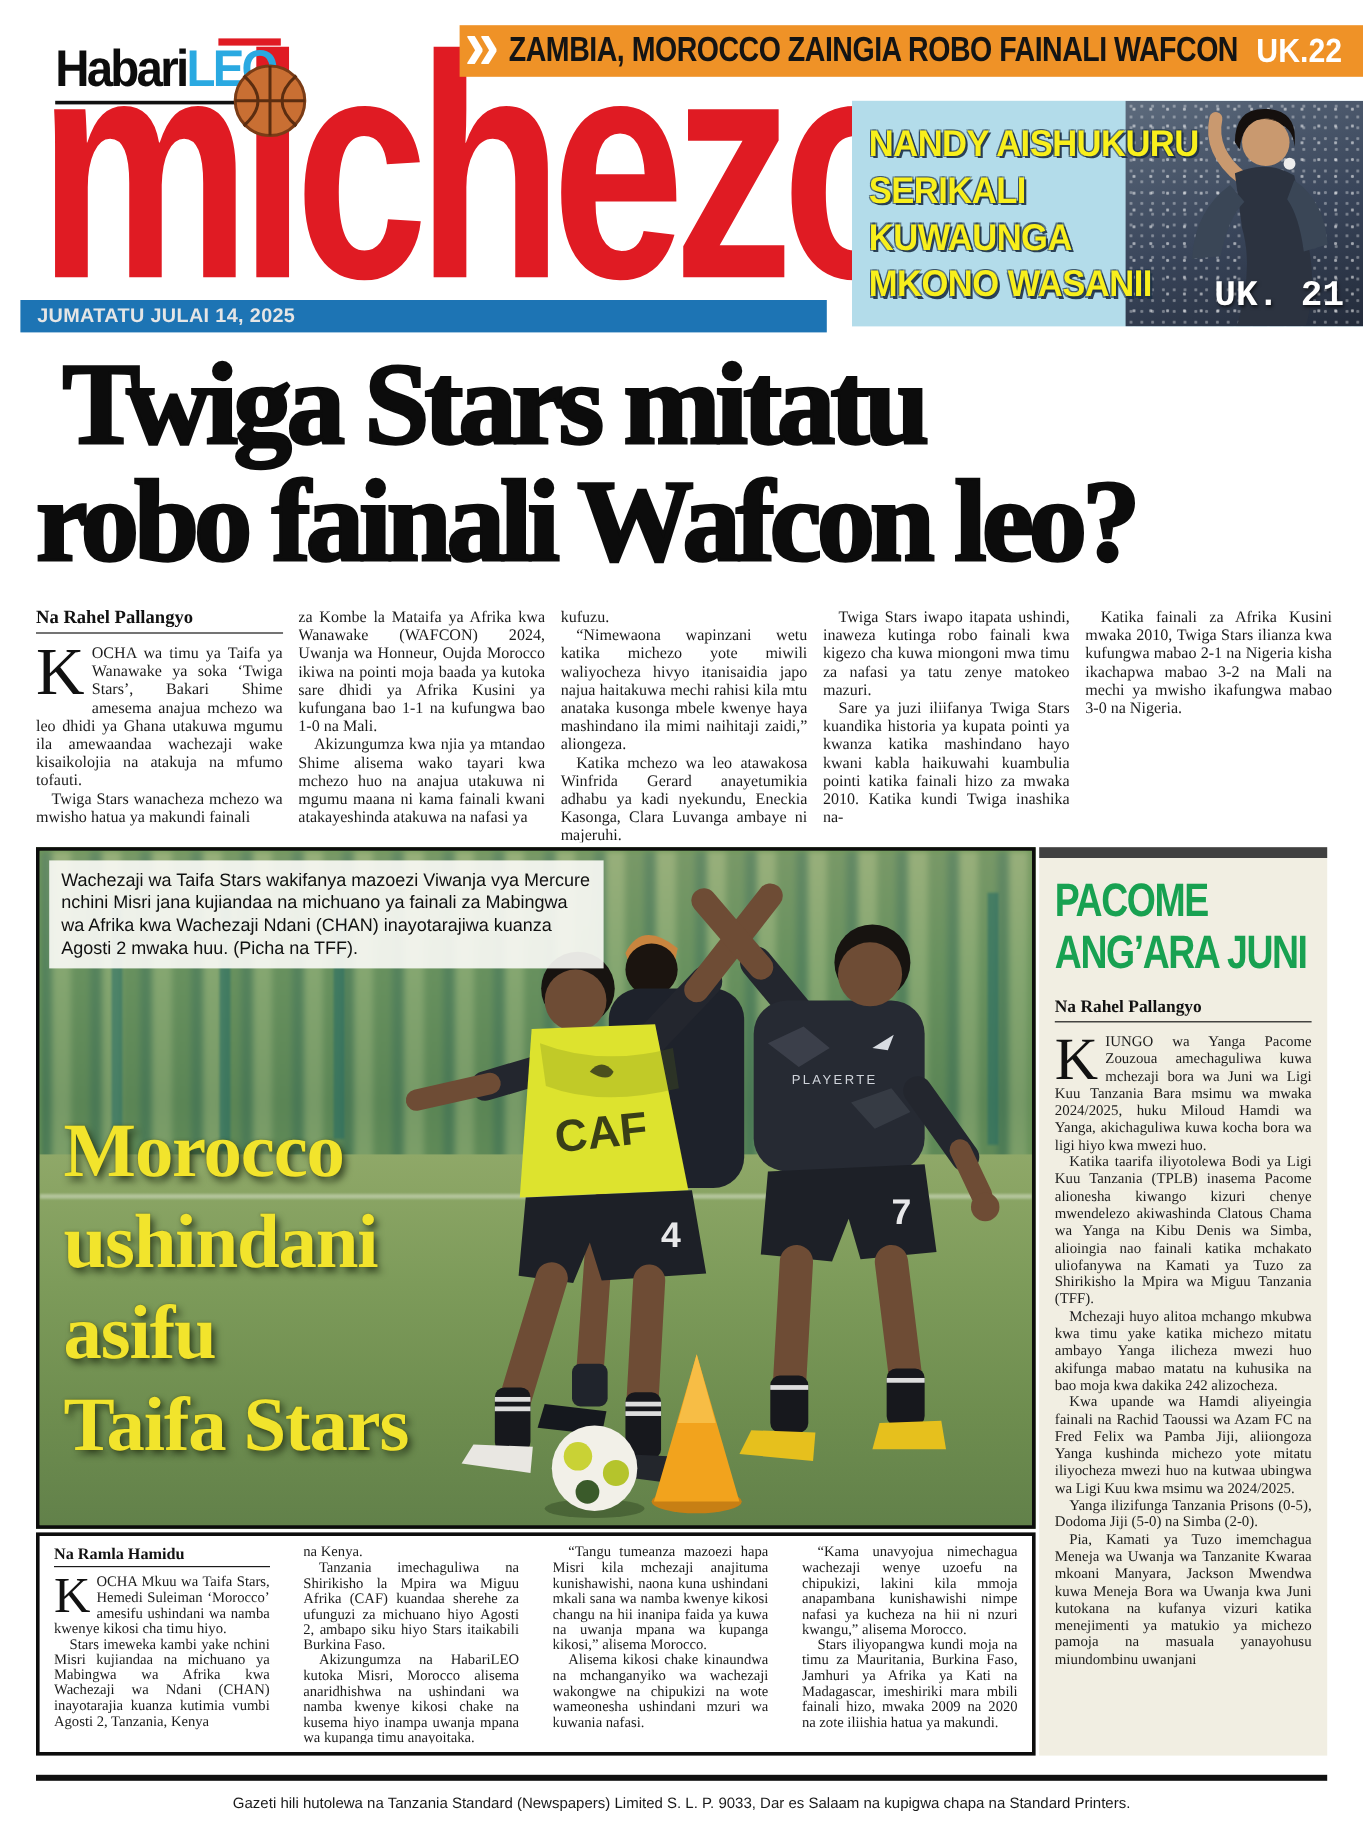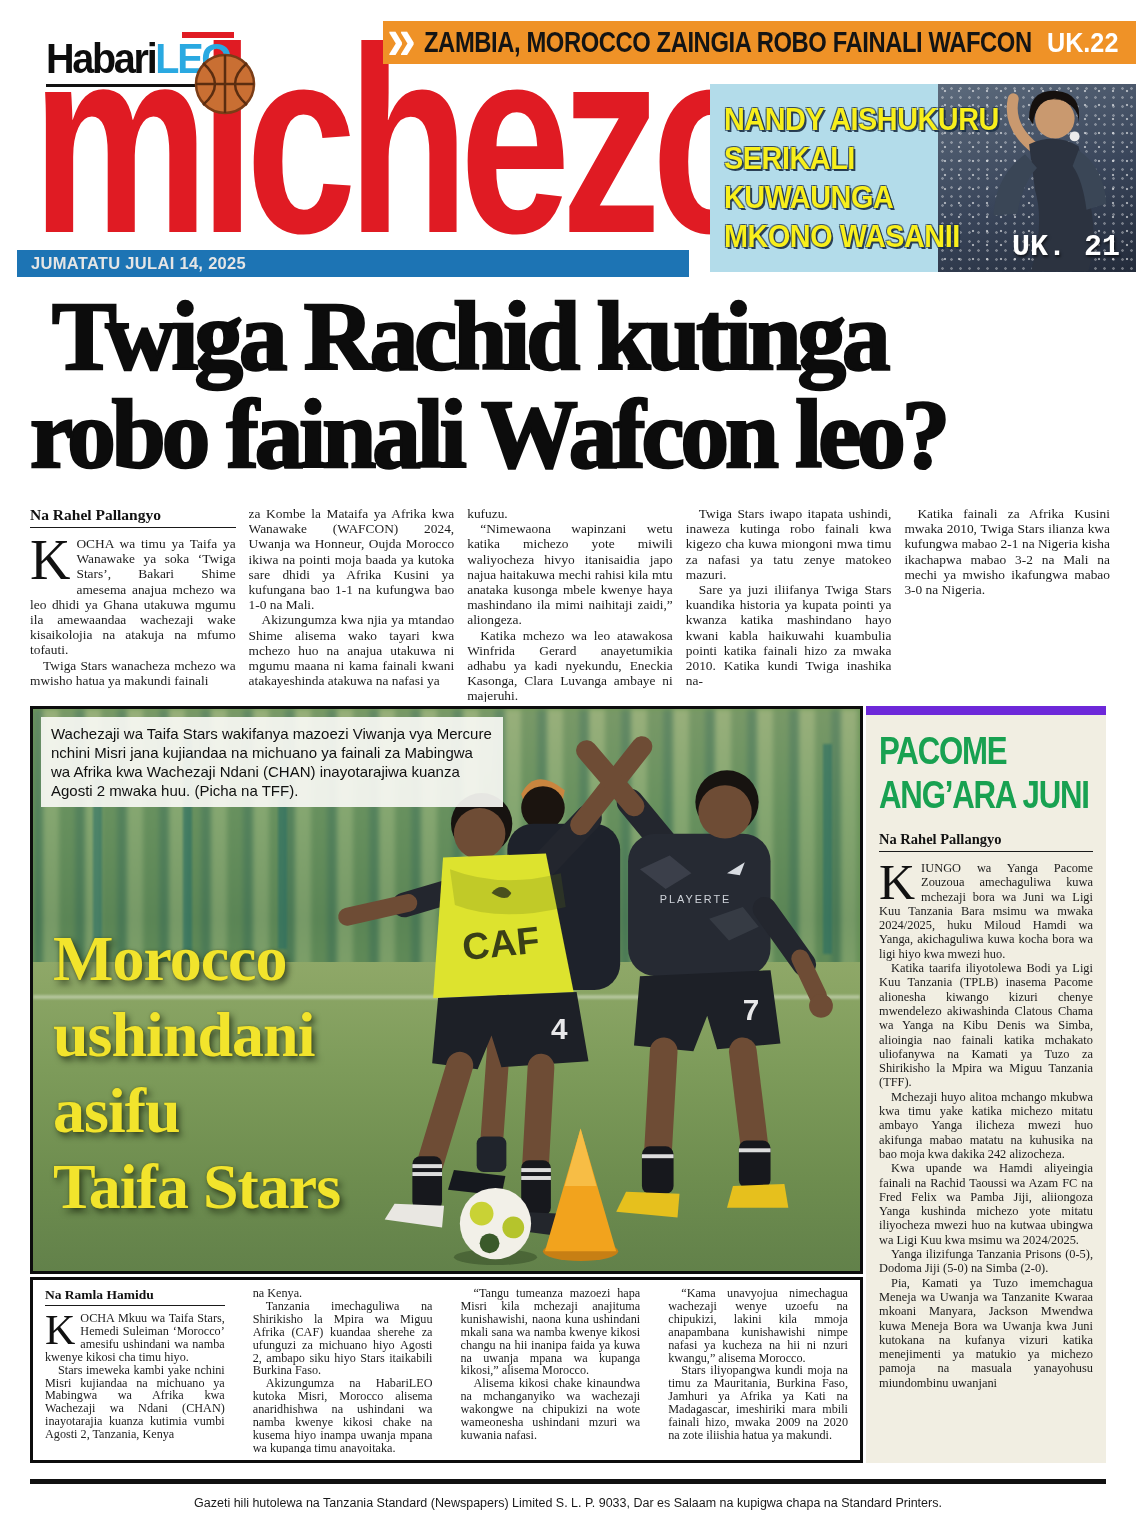--- a/index.html
+++ b/index.html
@@ -58,21 +58,21 @@
   .grass { position:absolute; left:0; right:0; bottom:0; height:55%;
     background:linear-gradient(180deg,#8fa868 0%, #7d9b5a 35%, #6e8d4f 70%, #62814a 100%); }
   .farline { position:absolute; left:0; right:0; top:286px; height:4px; background:rgba(255,255,255,0.35); filter:blur(1px); }
   .post { position:absolute; width:9px; background:rgba(35,105,100,0.55); filter:blur(1px); }
   .players { position:absolute; left:0; top:0; width:100%; height:100%; }
   .caption { position:absolute; left:8px; top:8px; width:442px; background:rgba(248,248,244,0.92); padding:7px 10px; font-family:"Liberation Sans", sans-serif; font-size:15px; line-height:19px; color:#101010; z-index:3; }
   .overlay-head { position:absolute; left:20px; top:212px; z-index:3; font-family:"Liberation Serif", serif; font-weight:bold; color:#f2e42c; font-size:64px; line-height:76px; letter-spacing:-1px; text-shadow:3px 4px 6px rgba(20,30,10,0.65), 0 0 2px rgba(70,70,0,0.5); }
   .overlay-head span { display:block; white-space:nowrap; }
 
   
-  .sidebar { position:absolute; left:866px; top:706px; width:240px; height:757px; background:#f1eee2; border-top:9px solid #6d28d9; box-sizing:border-box; padding:14px 13px 8px; overflow:hidden; }
+  .sidebar { position:absolute; left:866px; top:706px; width:240px; height:757px; background:#f1eee2; border-top:9px solid #404040; box-sizing:border-box; padding:14px 13px 8px; overflow:hidden; }
   .side-head { color:#18a151; font-family:"Liberation Sans", sans-serif; font-weight:bold; font-size:39px; line-height:44px; letter-spacing:-1.5px; transform:scaleX(0.8); transform-origin:left; margin-bottom:14px; white-space:nowrap; }
   .side-head span { display:block; }
   .side-byline { font-family:"Liberation Serif", serif; font-weight:bold; font-size:14.5px; color:#111; border-bottom:1.5px solid #1a1a1a; padding-bottom:3px; margin-bottom:9px; }
   .side p { margin:0; font-size:12.4px; line-height:14.3px; text-align:justify; color:#1c1c1c; }
   .side p.ind { text-indent:12px; }
   .side .dropcap { font-size:50px; line-height:38px; }
 
   
   .story2 { position:absolute; left:30px; top:1277px; width:833px; height:186px; border:3.5px solid #0d0d0d; box-sizing:border-box; display:flex; gap:28px; padding:7px 12px; overflow:hidden; }
   .story2 .col p { font-size:12.2px; line-height:12.9px; }
@@ -123,21 +123,21 @@
       <span class="promo-line">SERIKALI</span>
       <span class="promo-line">KUWAUNGA</span>
       <span class="promo-line">MKONO WASANII</span>
     </div>
     <span class="promo-ref">UK. 21</span>
   </div>
 
   <div class="datebar">JUMATATU JULAI 14, 2025</div>
 
   <div class="headline">
-    <span class="h1a">Twiga Rachid kutinga</span>
+    <span class="h1a">Twiga Stars mitatu</span>
     <span class="h1b">robo fainali Wafcon leo?</span>
   </div>
 
   <div class="story1">
     <div class="col bodytext">
       <div class="byline">Na Rahel Pallangyo</div>
       <p><span class="dropcap">K</span><span>OCHA wa timu ya Taifa ya Wanawake ya soka ‘Twiga Stars’, Bakari Shime amesema anajua mchezo wa leo dhidi ya Ghana utakuwa mgumu ila amewaandaa wachezaji wake kisaikolojia na atakuja na mfumo tofauti.</span></p>
       <p class="ind">Twiga Stars wanacheza mchezo wa mwisho hatua ya makundi fainali</p>
     </div>
     <div class="col bodytext">

